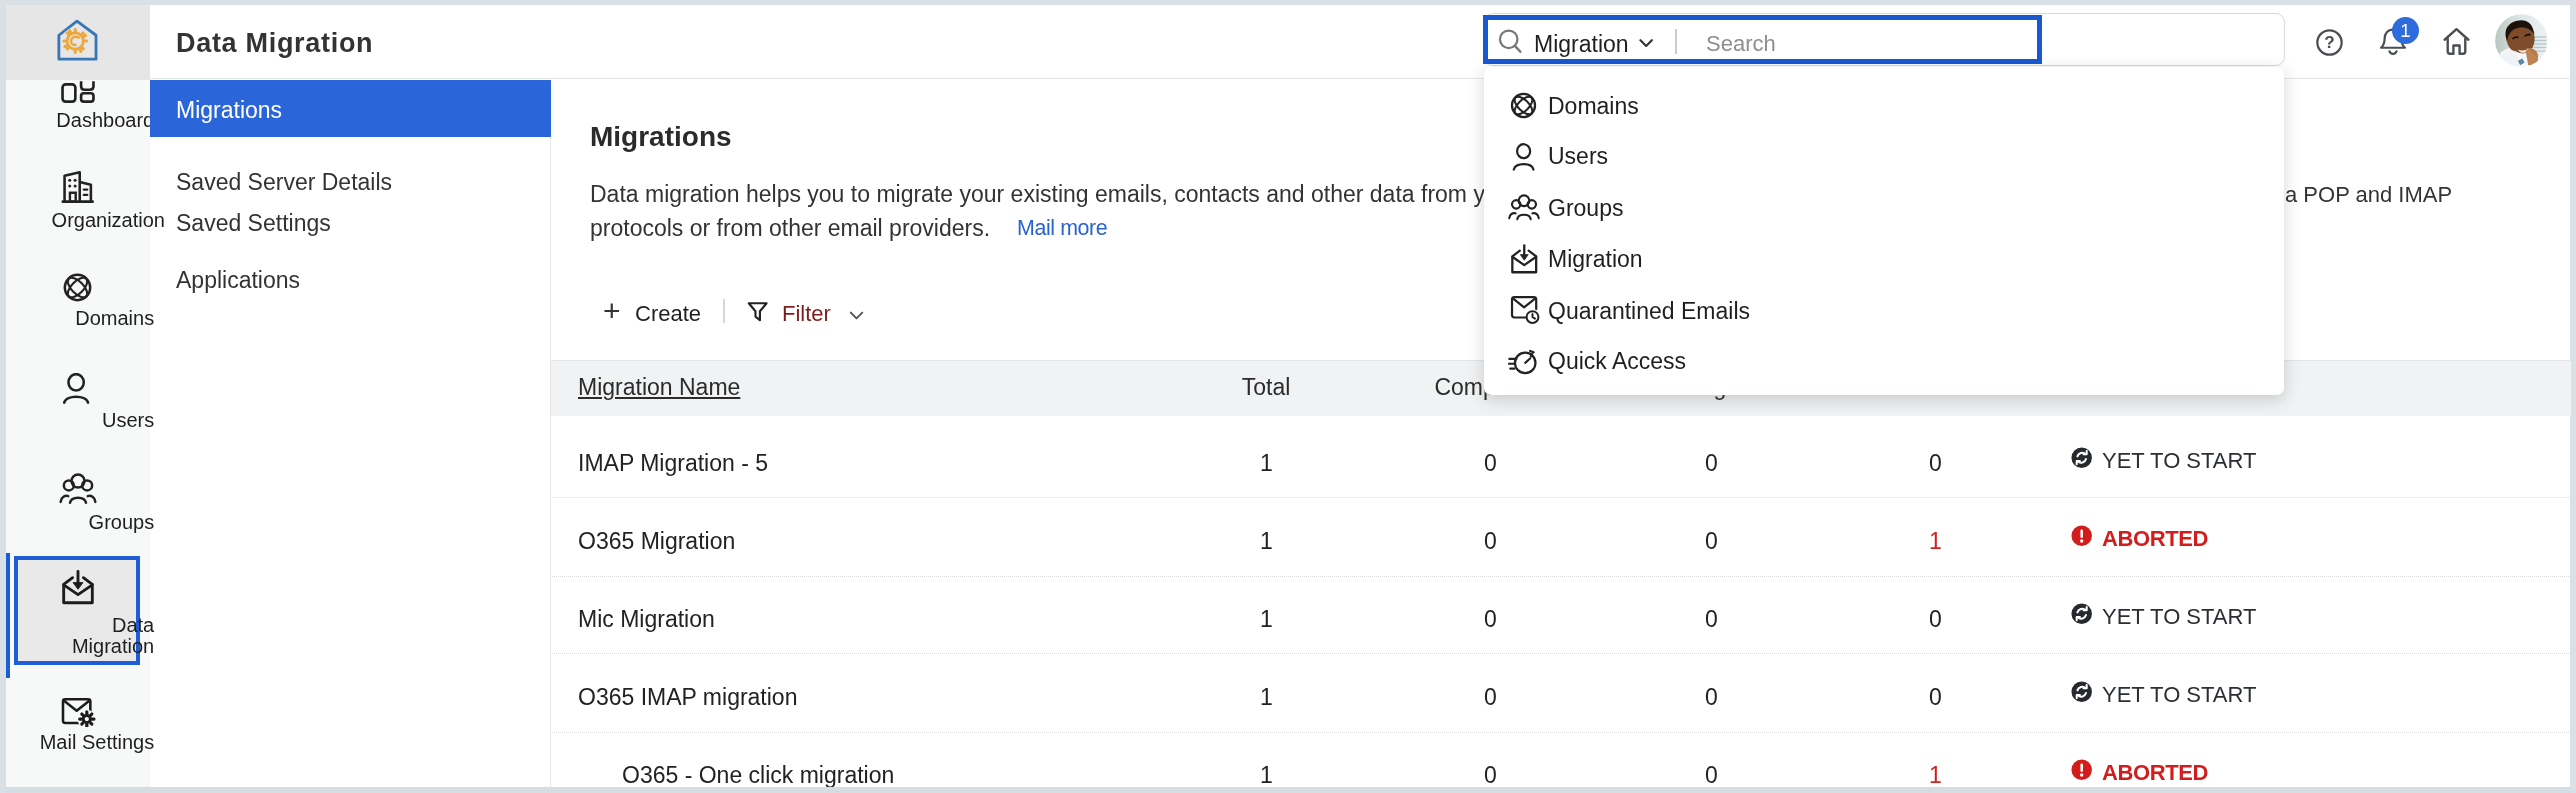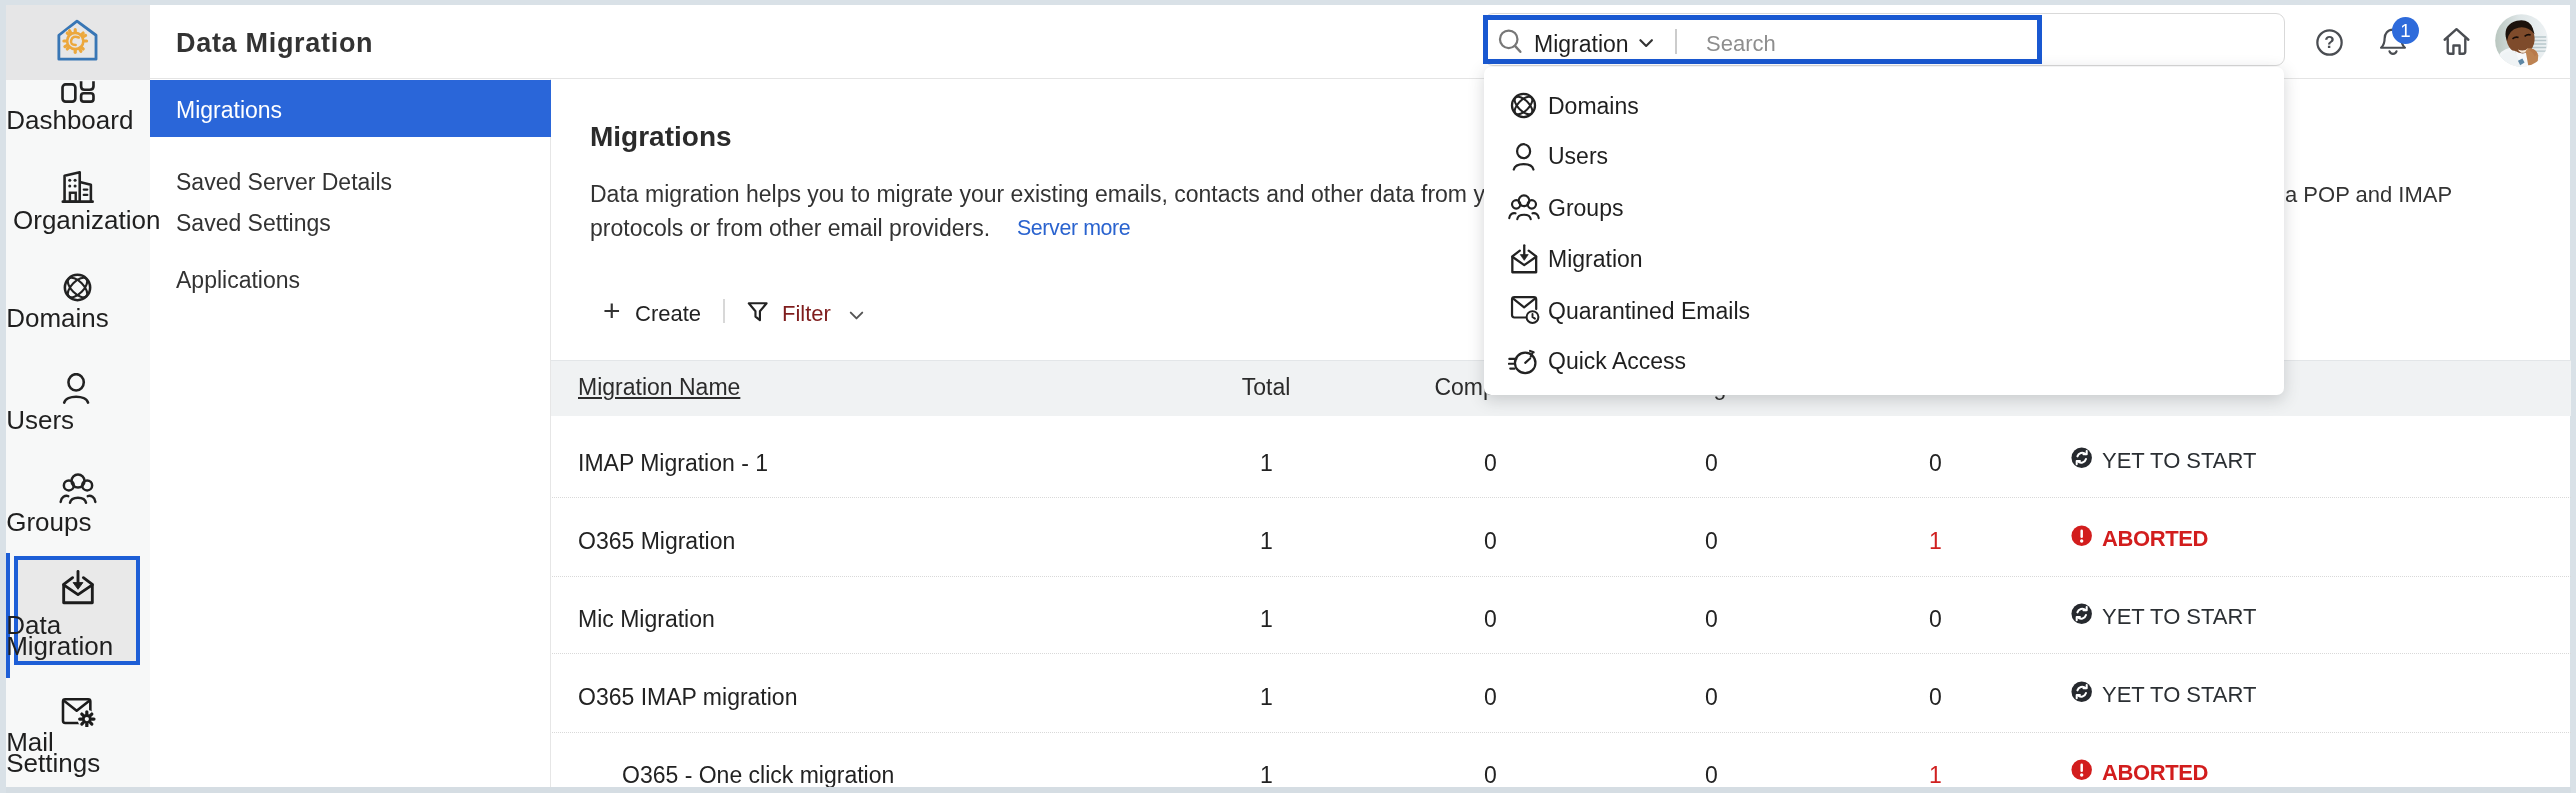--- a/index.html
+++ b/index.html
@@ -50,21 +50,21 @@
     <path d="M4 35.5 V6.5 L21 2.5 V35.5" fill="none" stroke="#222" stroke-width="2.9" stroke-linejoin="round"></path>
     <path d="M21 13.5 L33.5 16.5 V35.5" fill="none" stroke="#222" stroke-width="2.9" stroke-linejoin="round"></path>
     <path d="M2 35.5 H35.5" stroke="#222" stroke-width="2.9" stroke-linecap="round"></path>
     <rect x="10" y="25.5" width="6.5" height="10" fill="none" stroke="#222" stroke-width="2.7"></rect>
     <circle cx="9.8" cy="11.5" r="1.7" fill="#222"></circle>
     <circle cx="15.8" cy="11.5" r="1.7" fill="#222"></circle>
     <circle cx="9.8" cy="18" r="1.7" fill="#222"></circle>
     <circle cx="15.8" cy="18" r="1.7" fill="#222"></circle>
     <path d="M25.5 22 h4 M25.5 28 h4" stroke="#222" stroke-width="2.5" stroke-linecap="round"></path>
   </svg>
-  <div class="abs railtxt" style="left:6px; top:210px;padding-left:7px;">Organization</div>
+  <div class="abs railtxt" style="left:17px; top:210px;padding-left:7px;">Organization</div>
 
   <svg class="abs" style="left:63px; top:273px;" width="29" height="29" viewBox="0 0 33 33">
     <circle cx="16.5" cy="16.5" r="14.4" fill="none" stroke="#222" stroke-width="2.9"></circle>
     <ellipse cx="16.5" cy="16.5" rx="14" ry="6.8" fill="none" stroke="#222" stroke-width="2.4" transform="rotate(-45 16.5 16.5)"></ellipse>
     <ellipse cx="16.5" cy="16.5" rx="14" ry="6.8" fill="none" stroke="#222" stroke-width="2.4" transform="rotate(45 16.5 16.5)"></ellipse>
   </svg>
   <div class="abs railtxt" style="left:6.2px; top:308px;">Domains</div>
 
   <svg class="abs" style="left:62px; top:373px;" width="30" height="31" viewBox="0 0 34 35">
     <ellipse cx="16" cy="10.5" rx="8.7" ry="9.3" fill="none" stroke="#222" stroke-width="2.9"></ellipse>
@@ -164,41 +164,41 @@
   <div class="abs" style="left:150px; top:80px; width:401px; height:57px; background:#2a66d9;"></div>
   <div class="abs" style="left:176px; top:98px; font-size:23px; line-height:24px; color:#fff;">Migrations</div>
   <div class="abs snav" style="left:176px; top:170px;">Saved Server Details</div>
   <div class="abs snav" style="left:176px; top:211px;">Saved Settings</div>
   <div class="abs snav" style="left:176px; top:268px;">Applications</div>
 
   <div class="abs" style="left:590px; top:123px; font-size:28px; line-height:28.5px; font-weight:bold; color:#2b2b2b;">Migrations</div>
   <div class="abs" style="left:590px; top:182px; font-size:23px; line-height:24px; color:#333; white-space:nowrap;">Data migration helps you to migrate your existing emails, contacts and other data from your existing email accounts to Zoho Mail vi</div>
   <div class="abs" style="left:2285px; top:183px; font-size:22px; line-height:23px; color:#333;">a POP and IMAP</div>
   <div class="abs" style="left:590px; top:216px; font-size:23px; line-height:24px; color:#333;">protocols or from other email providers.</div>
-  <div class="abs" style="left:1017px; top:217px; font-size:21.4px; line-height:22px; letter-spacing:-0.4px; color:#2a63cf;">Server more</div>
+  <div class="abs" style="left:1017px; top:217px; font-size:21.4px; line-height:22px; letter-spacing:-0.4px; color:#2a63cf;">Mail more</div>
 
   <div class="abs" style="left:603px; top:296px; font-size:30px; line-height:30px; color:#333;">+</div>
   <div class="abs" style="left:635px; top:302px; font-size:22px; line-height:23px; color:#222;">Create</div>
   <div class="abs" style="left:723px; top:299px; width:1.8px; height:24px; background:#d8d8d8;"></div>
   <svg class="abs" style="left:747px; top:301px;" width="21.4" height="21.4" viewBox="0 0 24 24">
     <path d="M2 2.5 H22 L14.5 11.5 V21.5 L9.5 17.5 V11.5 Z" fill="none" stroke="#222" stroke-width="2.4" stroke-linejoin="round"></path>
   </svg>
   <div class="abs" style="left:782px; top:302px; font-size:22px; line-height:23px; color:#7f1d1d;">Filter</div>
   <svg class="abs" style="left:849px; top:311px;" width="15" height="9" viewBox="0 0 18 11">
     <path d="M2 2 L9 9 L16 2" fill="none" stroke="#555" stroke-width="2.4" stroke-linecap="round" stroke-linejoin="round"></path>
   </svg>
 
   <div class="abs" style="left:551px; top:360px; width:2020px; height:56px; background:#f0f2f3; border-top:0.9px solid #e3e6e8;"></div>
   <div class="abs th" style="left:578px; top:375px;text-decoration:underline;">Migration Name</div>
   <div class="abs th" style="left:1186px; top:375px; width:160px; text-align:center;">Total</div>
   <div class="abs th" style="left:1410px; top:375px; width:160px; text-align:center;">Completed</div>
   <div class="abs th" style="left:1631px; top:375px; width:160px; text-align:center;">In Progress</div>
   <div class="abs th" style="left:1856px; top:375px; width:160px; text-align:center;">Failed</div>
 
-  <div class="abs rowname" style="top:451px;">IMAP Migration - 1</div>
+  <div class="abs rowname" style="top:451px;">IMAP Migration - 5</div>
   <div class="abs rowname" style="top:529px;">O365 Migration</div>
   <div class="abs rowname" style="top:607px;">Mic Migration</div>
   <div class="abs rowname" style="top:685px;">O365 IMAP migration</div>
   <div class="abs rowname" style="top:763px;margin-left:44px;">O365 - One click migration</div>
 
   <div class="abs sep" style="top:497px;"></div>
   <div class="abs sep" style="top:576px;"></div>
   <div class="abs sep" style="top:653px;"></div>
   <div class="abs sep" style="top:732px;"></div>
 
@@ -321,21 +321,21 @@
     <path d="M1.5 13.5 h8 M1 19 h6 M2.5 24.5 h5" stroke="#222" stroke-width="2.4" stroke-linecap="round"></path>
   </svg>
   <div class="abs ddt" style="top:349px;">Quick Access</div>
 
   <div class="abs" style="left:0; top:0; width:2576px; height:4.5px; background:#d9e1e7;"></div>
   <div class="abs" style="left:0; top:787px; width:2576px; height:6.2px; background:#d5dde3;"></div>
   <div class="abs" style="left:0; top:0; width:6.2px; height:793px; background:#d9e1e7;"></div>
   <div class="abs" style="left:2571px; top:0; width:5.3px; height:793px; background:#d9e1e7;"></div>
 
 <style>
-  .railtxt { width:148px; text-align:left; font-size:26px; line-height:21.4px; color:#1f1f1f; }
+  .railtxt { width:148px; text-align:right; font-size:20px; line-height:21.4px; color:#1f1f1f; }
   .snav { font-size:23px; line-height:25px; color:#333; }
   .th { font-size:23px; line-height:24px; color:#2b2b2b; }
   .rowname { left:578px; font-size:23px; line-height:24px; color:#222; }
   .num { width:53px; text-align:center; font-size:23px; line-height:24px; color:#222; }
   .num.red { color:#d02020; }
   .sep { left:552px; width:2019px; height:0; border-top:1.8px dotted #d9d9d9; }
   .stxt { left:2102px; font-size:22px; line-height:23px; color:#2b2f33; }
   .stxt.red2 { color:#d21d1d; font-weight:bold; letter-spacing:-0.4px; }
   .ddt { left:1548px; font-size:23px; line-height:24px; color:#1f1f1f; }
 </style>

